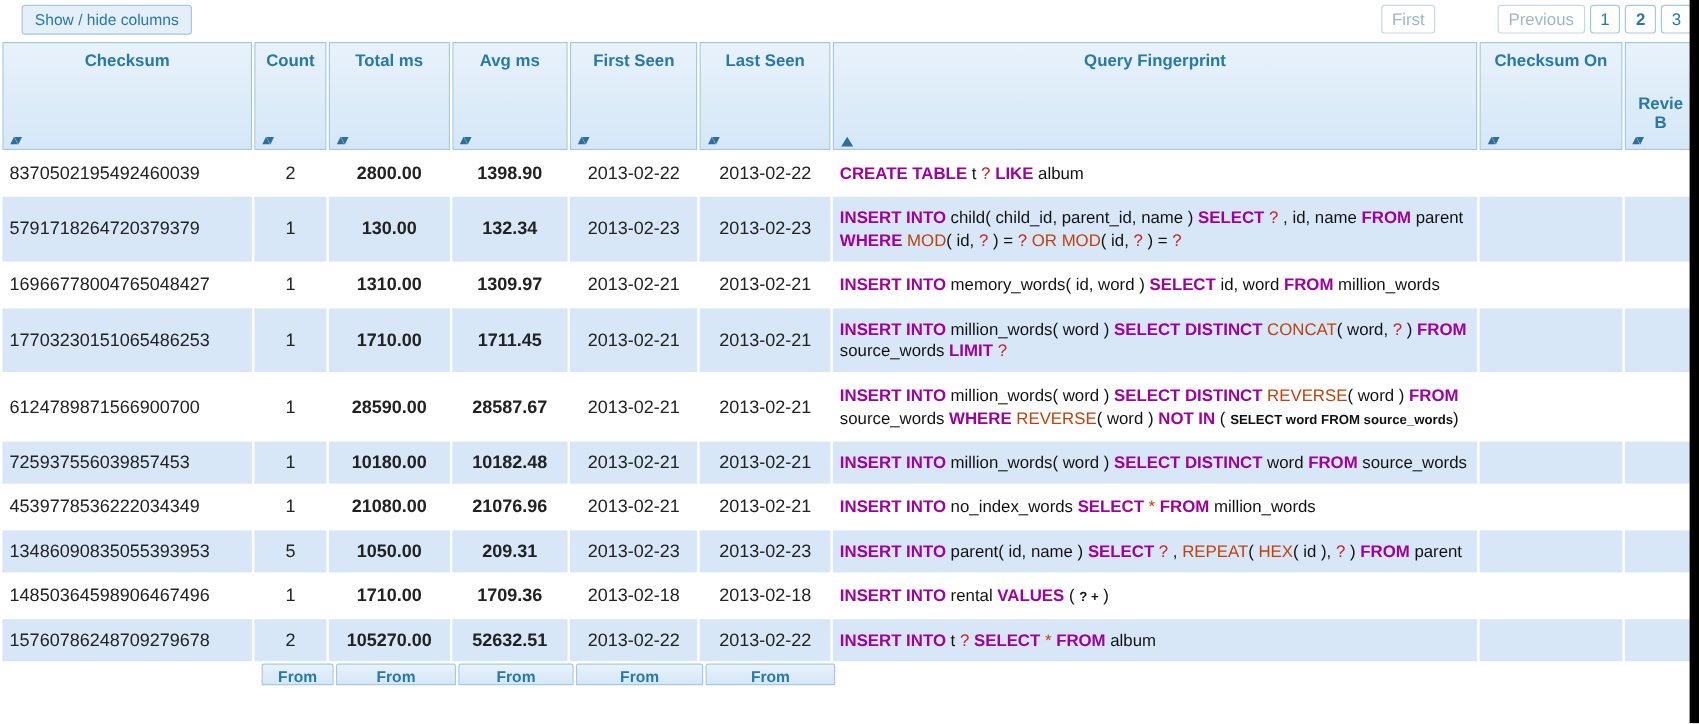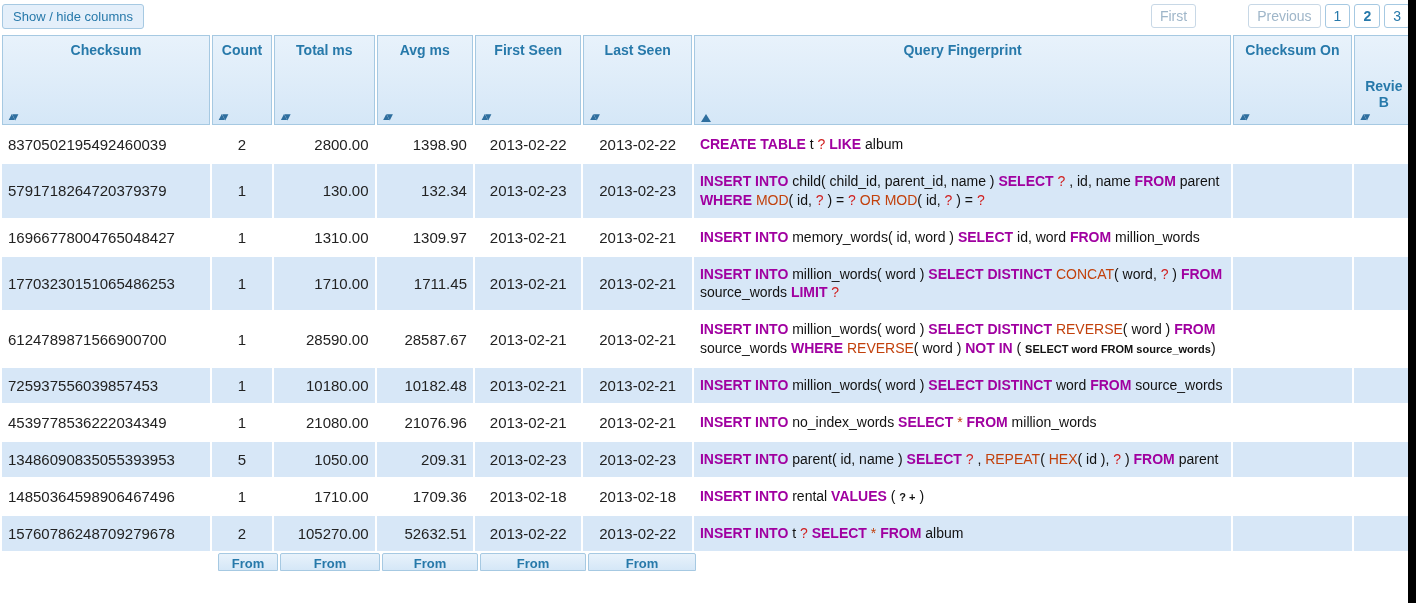--- a/index.html
+++ b/index.html
@@ -1,18 +1,18 @@
 <!DOCTYPE html>
 <html><head>
 <meta charset="utf-8">
 <style>
   html,body { margin:0; padding:0; font-family: Arial, Helvetica, sans-serif; font-size:14px; color:#222; background:#fff;}
   .page { width:1416px; height:603px; overflow:hidden; position:relative; background:#fff;}
   
-  .topbar { display:flex; justify-content:space-between; align-items:flex-start; padding:4px 6px 4px 2px; }
+  .topbar { display:flex; justify-content:space-between; align-items:flex-start; padding:4px 6px 4px 18px; }
   .showhide-btn {
     border:1px solid #a6c9e2; background:#e4effa; color:#2779aa;
     font-size:13px; padding:4px 10px; border-radius:3px; cursor:pointer;
   }
   .pager { display:flex; gap:4px;}
   .pager-btn {
     border:1px solid #a6c9e2; color:#2779aa; padding:3px 8px;
     font-size:14px; border-radius:3px; background:#fff; cursor:pointer;
   }
   .pager-btn.disabled { color:#9fb6c9; border-color:#c8d8e6; cursor:default;margin-left:48px;}
@@ -32,21 +32,21 @@
   }
   thead th.sorted-asc .asc-mark {
     position:absolute; left:6px; bottom:2px; width:0;height:0;
     border-left:5px solid transparent; border-right:5px solid transparent;
     border-bottom:8px solid #2e6e9e;
   }
   
   tbody td { padding:8px 6px; vertical-align:middle; font-size:15px; }
   tbody tr.odd  td { background:#ffffff; }
   tbody tr.even td { background:#d7e7f7; }
-  tbody td.num { text-align:right; }
+  tbody td.num { text-align:center;font-weight:bold; }
   tbody td.ctr { text-align:center; }
   tbody td.fp  { font-size:14px; line-height:1.35; color:#111; }
   
   .kw  { color:#a000a0; font-weight:bold;} 
   .fn  { color:#c2410c; }                  
   .ph  { color:#d02020; }                  
   .sub { font-size:11px; font-weight:bold;}
   
   .footer-stubs { display:flex; gap:2px; padding-left:218px;}
   .footer-stubs .stub {

